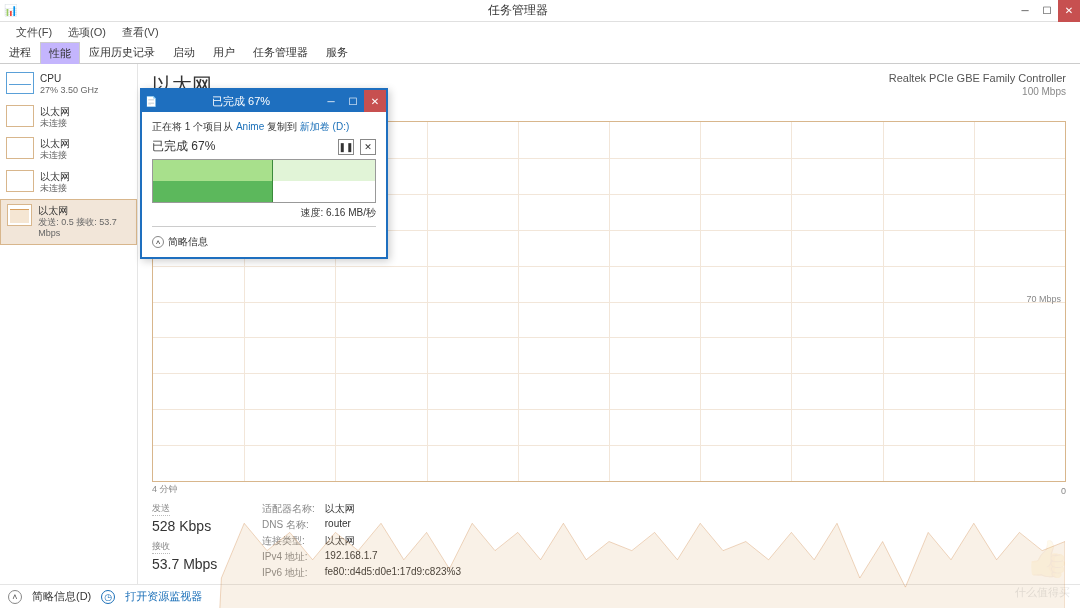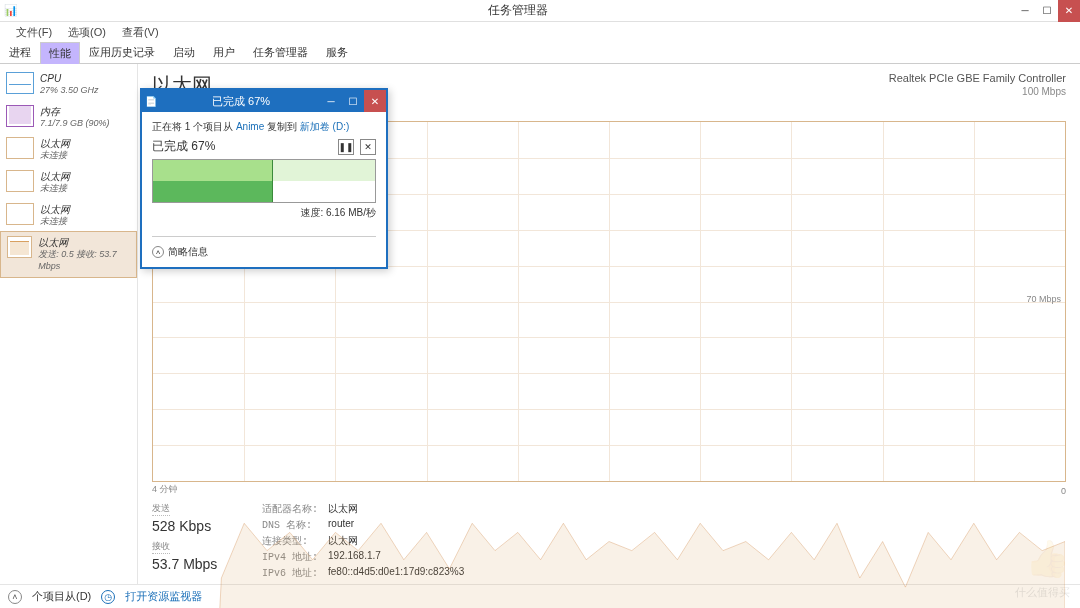--- a/index.html
+++ b/index.html
@@ -15,21 +15,21 @@
 .menubar { height: 20px; display: flex; align-items: center; padding-left: 10px; gap: 4px; font-size: 11px; color: #444; }
 .menubar span { padding: 2px 6px; }
 
 .tabbar { height: 22px; display: flex; align-items: flex-end; border-bottom: 1px solid #ccc; gap: 0; font-size: 11px; }
 .tabbar .tab { padding: 3px 8px; border: 1px solid transparent; border-bottom: none; cursor: pointer; }
 .tabbar .tab.active { border-color: #ccc; background: #c4b5fd; position: relative; top: 1px; }
 
 .body { display: flex; height: calc(608px - 22px - 20px - 22px - 24px); }
 
 .sidebar { width: 138px; border-right: 1px solid #e5e5e5; overflow-y: auto; padding: 4px 0; }
-.sb-item { display: flex; gap: 6px; padding: 4px 6px; cursor: pointer; font-style: italic; }
+.sb-item { display: flex; gap: 6px; padding: 4px 6px; cursor: pointer; }
 .sb-item.selected { background: #f2e6d9; border: 1px solid #d8b68c; }
 .sb-thumb { width: 28px; height: 22px; border: 1px solid #aaa; background: #fff; position: relative; overflow: hidden; }
 .sb-thumb.cpu { border-color: #5aa0d8; }
 .sb-thumb.mem { border-color: #9b59b6; }
 .sb-thumb.disk { border-color: #2ecc71; }
 .sb-thumb.eth { border-color: #d8b68c; }
 .sb-thumb .mini { position:absolute; inset:2px; }
 .sb-thumb.cpu .mini::after{content:"";position:absolute;bottom:0;left:0;right:0;height:6px;border-top:1px solid #5aa0d8;}
 .sb-thumb.mem .mini::after{content:"";position:absolute;bottom:0;left:0;right:0;height:18px;background:#e8d5f0;}
 .sb-thumb.disk .mini::after{content:"";position:absolute;bottom:0;left:0;right:0;height:2px;border-top:1px solid #2ecc71;}
@@ -51,21 +51,21 @@
 .grid-h { left:0; right:0; height:1px; }
 .grid-v { top:0; bottom:0; width:1px; }
 .axis-label { position: absolute; font-size: 9px; color: #888; }
 .plotline { position:absolute; inset:0; }
 
 .footer-stats { display: flex; gap: 40px; margin-top: 6px; font-size: 10px; }
 .stat-block { min-width: 70px; }
 .stat-label { color: #888; font-size: 9px; border-bottom: 1px dotted #bbb; display: inline-block; }
 .stat-value { font-size: 14px; margin-top: 2px; }
 .info-grid { display: grid; grid-template-columns: auto auto; column-gap: 10px; row-gap: 2px; font-size: 10px; }
-.info-grid .k { color: #888; font-family: Liberation Mono, monospace; }
+.info-grid .k { color: #888; }
 .info-grid .v { color: #333; }
 
 .statusbar { height: 24px; border-top: 1px solid #e5e5e5; display: flex; align-items: center; padding: 0 8px; gap: 10px; font-size: 11px; }
 .statusbar .circ { width: 14px; height: 14px; border: 1px solid #888; border-radius: 50%; display:inline-flex;align-items:center;justify-content:center;font-size:9px;color:#555; }
 .statusbar .link { color: #1a6fb8; cursor: pointer; }
 
 
 .copy-dialog { position: absolute; left: 140px; top: 88px; width: 248px; background: #fff; border: 2px solid #1e6fbf; box-shadow: 2px 2px 8px rgba(0,0,0,0.2); z-index: 50; }
 .copy-title { height: 22px; background: #1e6fbf; display: flex; align-items: center; }
 .copy-title .ci { width: 20px; text-align:center; color:#fff; font-size:10px; }
@@ -75,21 +75,21 @@
 .copy-body { padding: 8px 10px; font-size: 10px; }
 .copy-line1 { color:#333; }
 .copy-line1 .blue { color:#1a6fb8; }
 .copy-prog-row { display:flex; justify-content:space-between; align-items:center; margin:4px 0; }
 .copy-prog-text { font-size: 12px; }
 .copy-ctl { display:flex; gap:6px; }
 .copy-ctl .b { width:16px;height:16px;border:1px solid #888;display:flex;align-items:center;justify-content:center;font-size:9px;cursor:pointer; }
 .copy-graph { height: 44px; border:1px solid #999; position:relative; overflow:hidden; background:#fff; }
 .copy-graph .fill { position:absolute; left:0; top:0; bottom:0; width:54%; background:linear-gradient(to bottom,#a8e08c 0%,#a8e08c 50%,#5cb85c 50%,#5cb85c 100%); border-right:1px solid #3a8a3a; }
 .copy-graph .top-light { position:absolute;left:0;top:0;right:0;height:50%;background:rgba(168,224,140,0.35); }
-.copy-speed { text-align:right; font-size:10px; margin:3px 0 6px 0; border-bottom:1px solid #ccc; padding-bottom:16px; }
+.copy-speed { text-align:right; font-size:10px; margin:3px 0 6px 0; border-bottom:1px solid #ccc; padding-bottom:6px; }
 .copy-info { font-size:10px; line-height:1.5; }
 .copy-more { margin-top:8px; display:flex; align-items:center; gap:4px; cursor:pointer; }
 .copy-more .chev { width:12px;height:12px;border:1px solid #888;border-radius:50%;display:inline-flex;align-items:center;justify-content:center;font-size:8px; }
 
 .watermark { position:absolute; right:10px; bottom:28px; opacity:0.08; font-size:36px; font-weight:bold; pointer-events:none; }
 .watermark-zh { position:absolute; right:10px; bottom:8px; opacity:0.12; font-size:11px; pointer-events:none; }
 </style>
 </head>
 <body>
 
@@ -122,29 +122,20 @@
 <div class="body">
 
   <div class="sidebar">
     <div class="sb-item">
       <div class="sb-thumb cpu">
           <div class="mini"></div>
         </div>
       <div class="sb-text">
           <span class="name">CPU</span>
           <span class="val">27% 3.50 GHz</span>
-        </div>
-    </div>
-    <div class="sb-item">
-      <div class="sb-thumb mem">
-          <div class="mini"></div>
-        </div>
-      <div class="sb-text">
-          <span class="name">内存</span>
-          <span class="val">7.1/7.9 GB (90%)</span>
         </div>
     </div>
     <div class="sb-item">
       <div class="sb-thumb eth">
           <div class="mini"></div>
         </div>
       <div class="sb-text">
           <span class="name">以太网</span>
           <span class="val">未连接</span>
         </div>
@@ -243,21 +234,21 @@
           <span class="v">192.168.1.7</span>
         <span class="k">IPv6 地址:</span>
           <span class="v">fe80::d4d5:d0e1:17d9:c823%3</span>
       </div>
     </div>
   </div>
 </div>
 
 <div class="statusbar">
   <span class="circ">˄</span>
-  <span>个项目从(D)</span>
+  <span>简略信息(D)</span>
   <span class="circ" style="border-color:#1a6fb8;color:#1a6fb8">◷</span>
   <span class="link">打开资源监视器</span>
 </div>
 
 <div class="copy-dialog">
   <div class="copy-title">
     <div class="ci">📄</div>
     <div class="ct">已完成 67%</div>
     <div class="cb">─</div>
     <div class="cb">☐</div>

